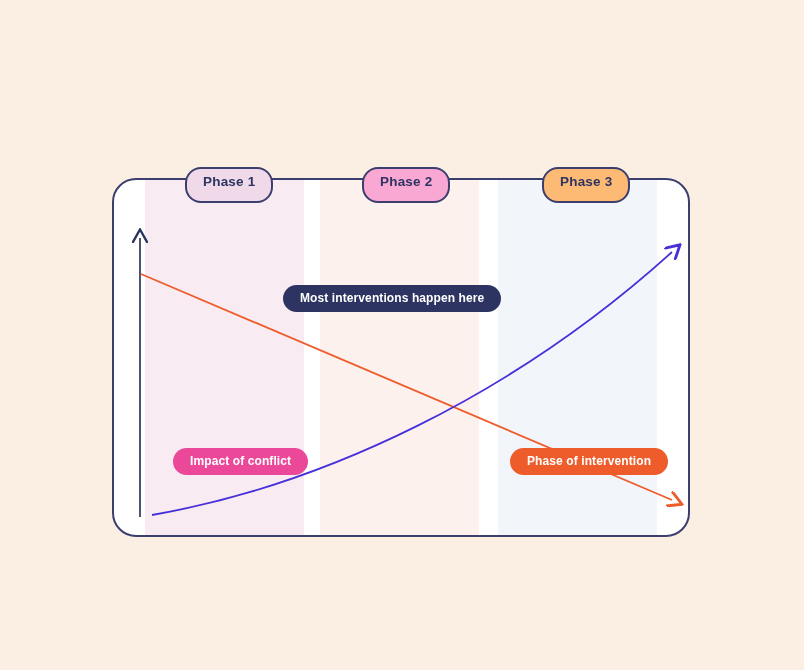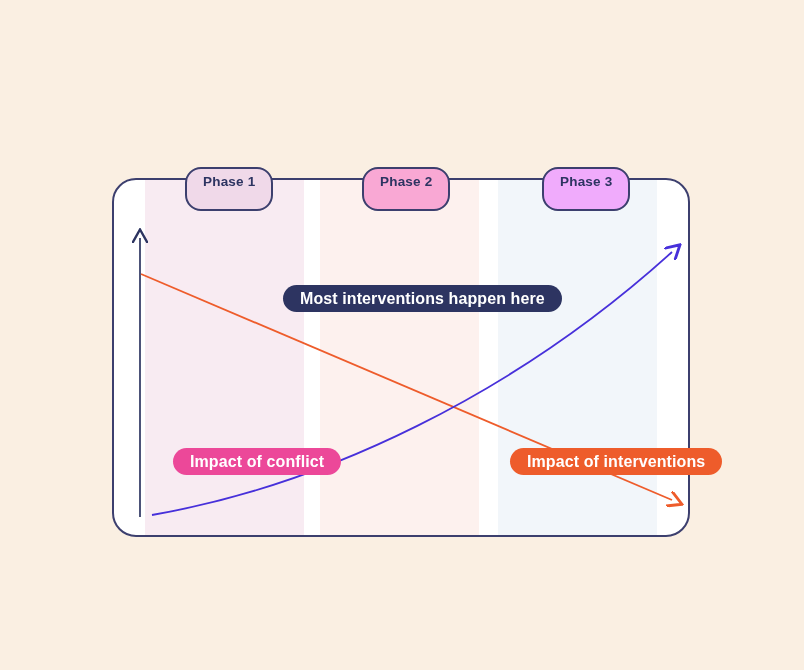--- a/index.html
+++ b/index.html
@@ -45,46 +45,46 @@
   .plot {
     position: absolute;
     left: 0; top: 0;
     width: 578px;
     height: 359px;
     overflow: visible;
   }
   
   .phase-pill {
     position: absolute;
-    height: 44px;
+    height: 36px;
     line-height: 26px;
     padding: 0 16px;
     border: 2px solid #3c3f6e;
     border-radius: 16px;
     color: #2d3461;
     font-size: 13.5px;
     font-weight: bold;
     letter-spacing: 0.2px;
     white-space: nowrap;
     box-sizing: border-box;
     text-align: center;
     z-index: 6;
   }
   .phase-1 { left: 185px; top: 167px; background: #f0d9e9; }
   .phase-2 { left: 362px; top: 167px; background: #f9a8d4; }
-  .phase-3 { left: 542px; top: 167px; background: #f0abfc; }
+  .phase-3 { left: 542px; top: 167px; background: #fdba74; }
 
   
   .tag {
     position: absolute;
     height: 27px;
     line-height: 27px;
     padding: 0 17px;
     border-radius: 14px;
-    font-size: 16px;
+    font-size: 12px;
     font-weight: bold;
     letter-spacing: 0.1px;
     color: #ffffff;
     white-space: nowrap;
     box-sizing: border-box;
     z-index: 5;
   }
   .tag-interventions { left: 283px; top: 285px; background: #2d3461; }
   .tag-conflict      { left: 173px; top: 448px; background: #ec4899; }
   .tag-intervention  { left: 510px; top: 448px; background: #ee5c2b; }
@@ -134,16 +134,16 @@
 
   <div class="tag tag-interventions">
     <span>Most interventions happen here</span>
   </div>
 
   <div class="tag tag-conflict">
     <span>Impact of conflict</span>
   </div>
 
   <div class="tag tag-intervention">
-    <span>Impact of interventions</span>
+    <span>Phase of intervention</span>
   </div>
 
 </div>
 
 </body></html>

